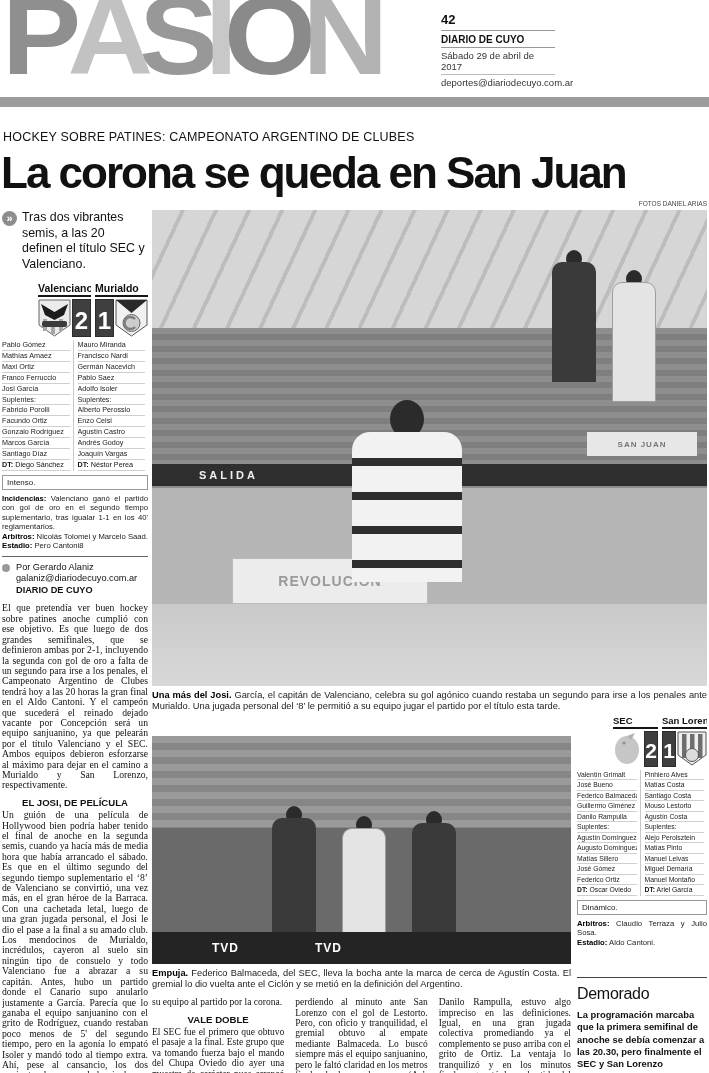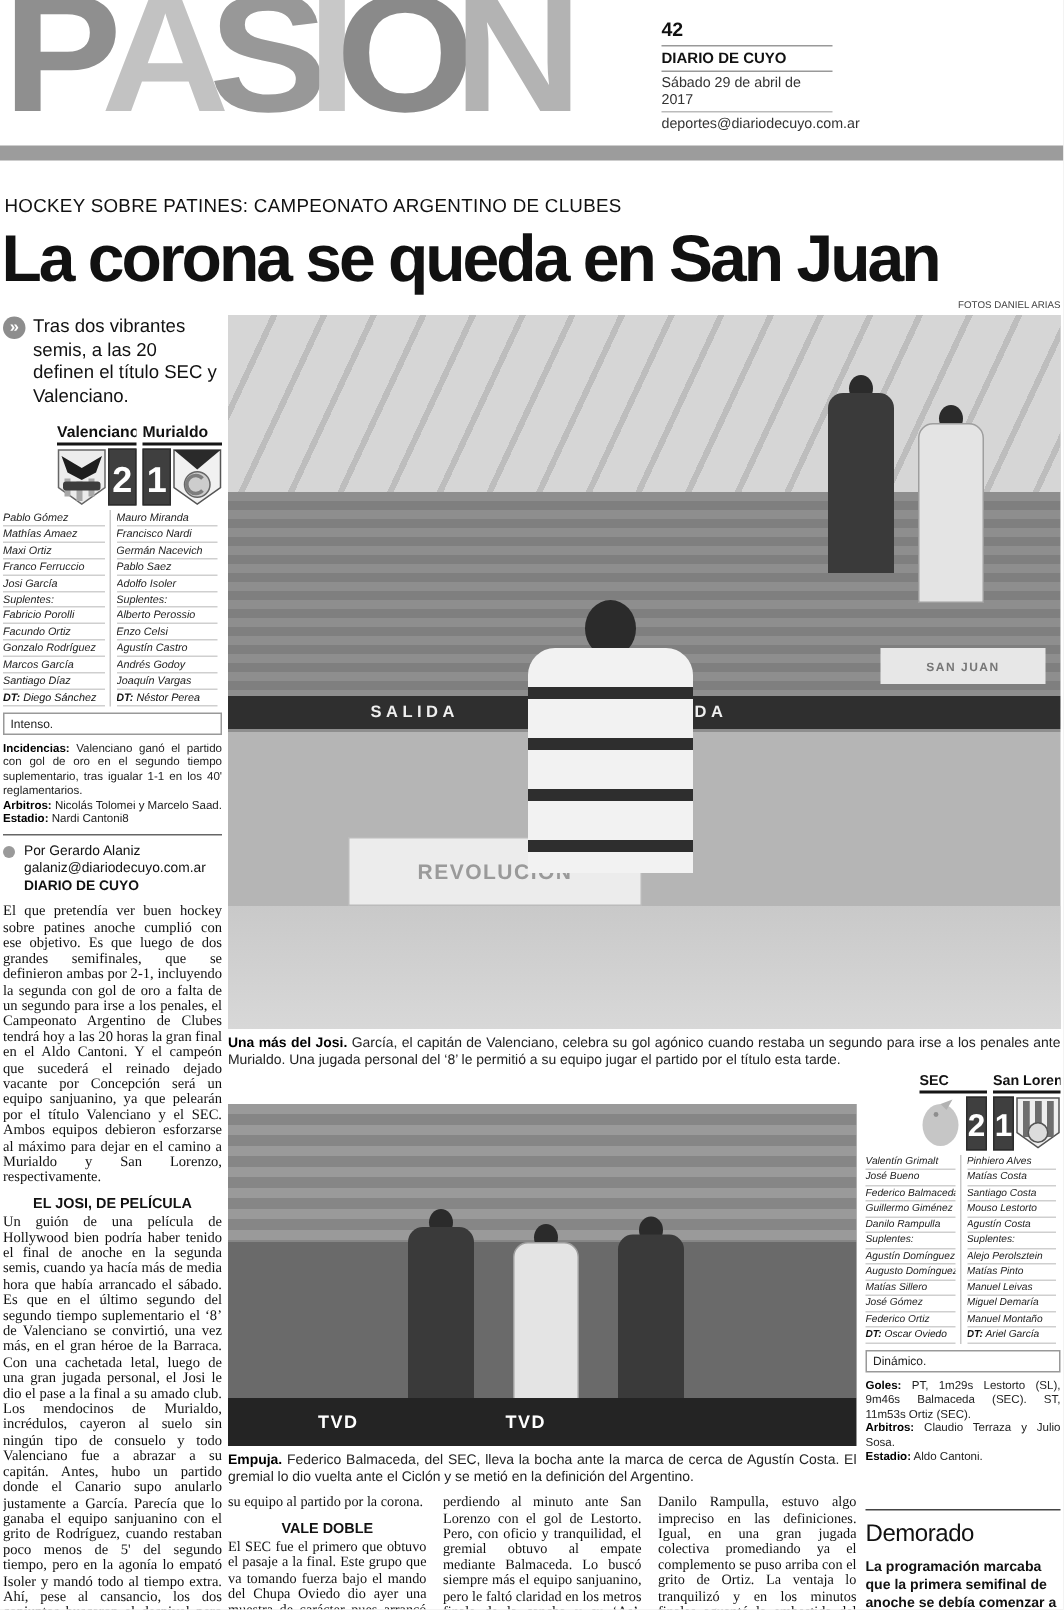--- a/index.html
+++ b/index.html
@@ -39,42 +39,42 @@
   .sb-team{flex:1;min-width:0;}
   .sb-name{font-size:10.5px;font-weight:bold;border-bottom:2px solid #151515;padding-bottom:1px;white-space:nowrap;overflow:hidden;}
   .sb-away .sb-name{text-align:left;}
   .sb-row{display:flex;margin-top:2px;height:38px;gap:1px;}
   .sb-logo{width:33px;height:38px;flex:none;}
   .scorebox{flex:1;background:#3f3f3f;color:#fff;font-weight:800;font-size:24px;
             display:flex;align-items:flex-end;justify-content:center;line-height:30px;border:1px solid #2c2c2c;}
   .sb-body{display:flex;margin-top:3px;}
   .sb-col{flex:1;min-width:0;}
   .sb-col + .sb-col{border-left:1px solid #c9c9c9;padding-left:4px;}
-  .sb-col{padding-right:3px;font-style:italic;}
+  .sb-col{padding-right:3px;}
   .player{font-size:7.2px;line-height:9.9px;border-bottom:1px solid #cfcfcf;white-space:nowrap;overflow:hidden;color:#222;}
   .dt-row{font-size:7.2px;line-height:10px;border-bottom:1px solid #cfcfcf;white-space:nowrap;overflow:hidden;}
   .mood{border:1px solid #999;font-size:8px;padding:2px 4px;margin-top:4px;color:#222;}
   .details{margin-top:4px;border-bottom:1px solid #666;padding-bottom:5px;font-size:7.7px;line-height:9.5px;color:#222;text-align:justify;}
   .detail b{color:#000;}
   
   .byline{margin-top:5px;display:flex;gap:6px;font-size:9.2px;line-height:11.5px;}
   .byline-dot{width:8px;height:8px;border-radius:50%;background:#9a9a9a;flex:none;margin-top:2px;}
   .byline .org{font-weight:bold;}
   
   .article1{margin-top:7px;font-family:"Liberation Serif",serif;font-size:9.7px;line-height:10.4px;
             text-align:justify;height:520px;overflow:hidden;}
   .subhead{font-family:"Liberation Sans",sans-serif;font-weight:bold;font-size:9.6px;text-align:center;margin:7px 0 2px;}
   
   .photo1{height:476px;position:relative;background:#b5b5b5;overflow:hidden;}
   .ph-roof{position:absolute;left:0;top:0;right:0;height:118px;
            background:repeating-linear-gradient(115deg,#d6d6d6 0 26px,#bdbdbd 26px 30px);}
   .ph-stands{position:absolute;left:0;top:118px;right:0;height:160px;
              background:repeating-linear-gradient(#8e8e8e 0 6px,#7f7f7f 6px 12px);}
   .ph-band{position:absolute;left:0;top:254px;right:0;height:22px;background:#2f2f2f;display:flex;gap:120px;
-           align-items:center;padding-left:95px;}
+           align-items:center;padding-left:47px;}
   .ph-sign{color:#efefef;font-size:11px;font-weight:bold;letter-spacing:3px;}
   .ph-sanjuan{position:absolute;right:10px;top:222px;width:110px;height:24px;background:#e7e7e7;
               display:flex;align-items:center;justify-content:center;font-size:8px;font-weight:bold;color:#777;letter-spacing:1px;}
   .ph-banner{position:absolute;left:80px;top:348px;width:196px;height:46px;background:#ececec;border:1px solid #bbb;
              display:flex;align-items:center;justify-content:center;font-size:14px;font-weight:bold;color:#9a9a9a;letter-spacing:1px;}
   .ph-floor{position:absolute;left:0;top:394px;right:0;bottom:0;background:linear-gradient(#c9c9c9,#d8d8d8);}
   .fig{position:absolute;}
   .fig .head{width:34px;height:38px;border-radius:50%;background:#2b2b2b;margin:0 auto;}
   .fig .torso{width:110px;height:150px;border-radius:18px 18px 0 0;background:#f0f0f0;margin-top:-6px;
               background:repeating-linear-gradient(#f2f2f2 0 26px,#2e2e2e 26px 34px);}
@@ -84,21 +84,21 @@
   .caption{font-size:9.3px;line-height:11.3px;padding:4px 0 2px;color:#222;text-align:justify;}
   .caption b{color:#000;}
   
   .row2{display:flex;gap:6px;}
   .mid{width:419px;flex:none;}
   .side{flex:1;min-width:0;}
   .photo2{height:228px;margin-top:21px;position:relative;background:#787878;overflow:hidden;}
   .ph2-crowd{position:absolute;left:0;top:0;right:0;height:92px;
              background:repeating-linear-gradient(#9a9a9a 0 7px,#868686 7px 14px);}
   .ph2-mid{position:absolute;left:0;top:92px;right:0;height:104px;background:#6a6a6a;}
-  .ph2-boards{position:absolute;left:0;top:196px;right:0;bottom:0;background:#242424;display:flex;gap:98px;
+  .ph2-boards{position:absolute;left:0;top:196px;right:0;bottom:0;background:#242424;display:flex;gap:76px;
               align-items:center;padding-left:60px;}
   .ph2-ad{color:#fff;font-size:12px;font-weight:800;letter-spacing:1px;}
   .bottom-text{margin-top:5px;font-family:"Liberation Serif",serif;font-size:9.5px;line-height:10.4px;
                column-count:3;column-gap:11px;height:88px;overflow:hidden;text-align:justify;}
   
   .sb-sm .player,.sb-sm .dt-row{font-size:6.8px;line-height:9.5px;}
   .sb-sm .sb-name{font-size:9.5px;}
   .sb-sm .scorebox{font-size:21px;}
   .sb-sm .sb-logo{width:30px;height:36px;}
   .sb-sm .sb-row{height:36px;}
@@ -195,21 +195,21 @@
                 <div class="player">Andrés Godoy</div>
                 <div class="player">Joaquín Vargas</div>
               </div>
             <div class="dt-row"><b>DT:</b> <span>Néstor Perea</span></div>
           </div>
         </div>
         <div class="mood">Intenso.</div>
         <div class="details">
           <div class="detail"><b>Incidencias:</b> <span>Valenciano ganó el partido con gol de oro en el segundo tiempo suplementario, tras igualar 1-1 en los 40' reglamentarios.</span></div>
           <div class="detail"><b>Arbitros:</b> <span>Nicolás Tolomei y Marcelo Saad.</span></div>
-          <div class="detail"><b>Estadio:</b> <span>Nardi Cantoni8</span></div>
+          <div class="detail"><b>Estadio:</b> <span>Pero Cantoni8</span></div>
         </div>
       </div>
 
       <div class="byline">
         <span class="byline-dot"></span>
         <span>
           <span>Por Gerardo Alaniz</span><br>
           <span>galaniz@diariodecuyo.com.ar</span><br>
           <span class="org">DIARIO DE CUYO</span>
         </span>
@@ -337,21 +337,20 @@
                     <div class="player">Matías Pinto</div>
                     <div class="player">Manuel Leivas</div>
                     <div class="player">Miguel Demaría</div>
                     <div class="player">Manuel Montaño</div>
                   </div>
                 <div class="dt-row"><b>DT:</b> <span>Ariel García</span></div>
               </div>
             </div>
             <div class="mood">Dinámico.</div>
             <div class="details" style="border-bottom:none;">
-              <div class="detail"><b>Goles:</b> <span>PT, 1m29s Lestorto (SL), 9m46s Balmaceda (SEC). ST, 11m53s Ortiz (SEC).</span></div>
               <div class="detail"><b>Arbitros:</b> <span>Claudio Terraza y Julio Sosa.</span></div>
               <div class="detail"><b>Estadio:</b> <span>Aldo Cantoni.</span></div>
             </div>
           </div>
 
           <div class="note">
             <div class="note-title">Demorado</div>
             <div class="note-text">La programación marcaba que la primera semifinal de anoche se debía comenzar a las 20.30, pero finalmente el SEC y San Lorenzo comenzaron su partido una hora más tarde debido a los cortes de luz en el Cantoni. Con semejante retraso la jornada terminó a las 0.35 ya del sábado.</div>
           </div>
         </div>

